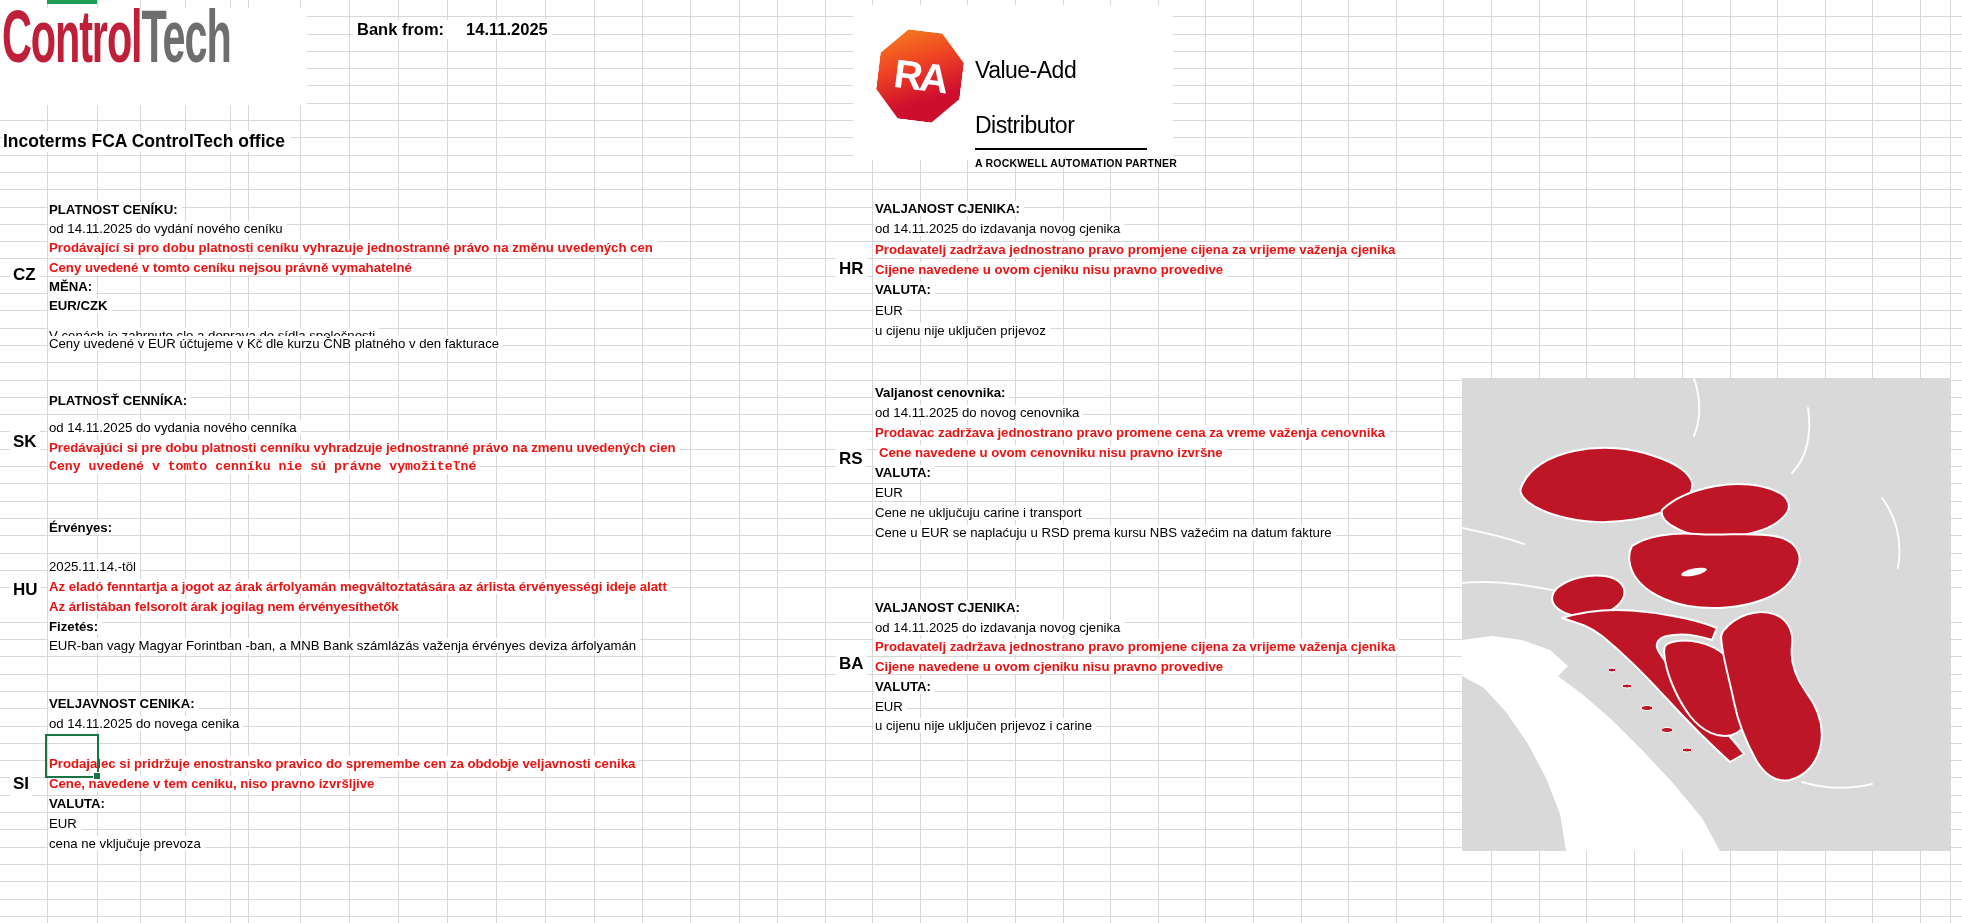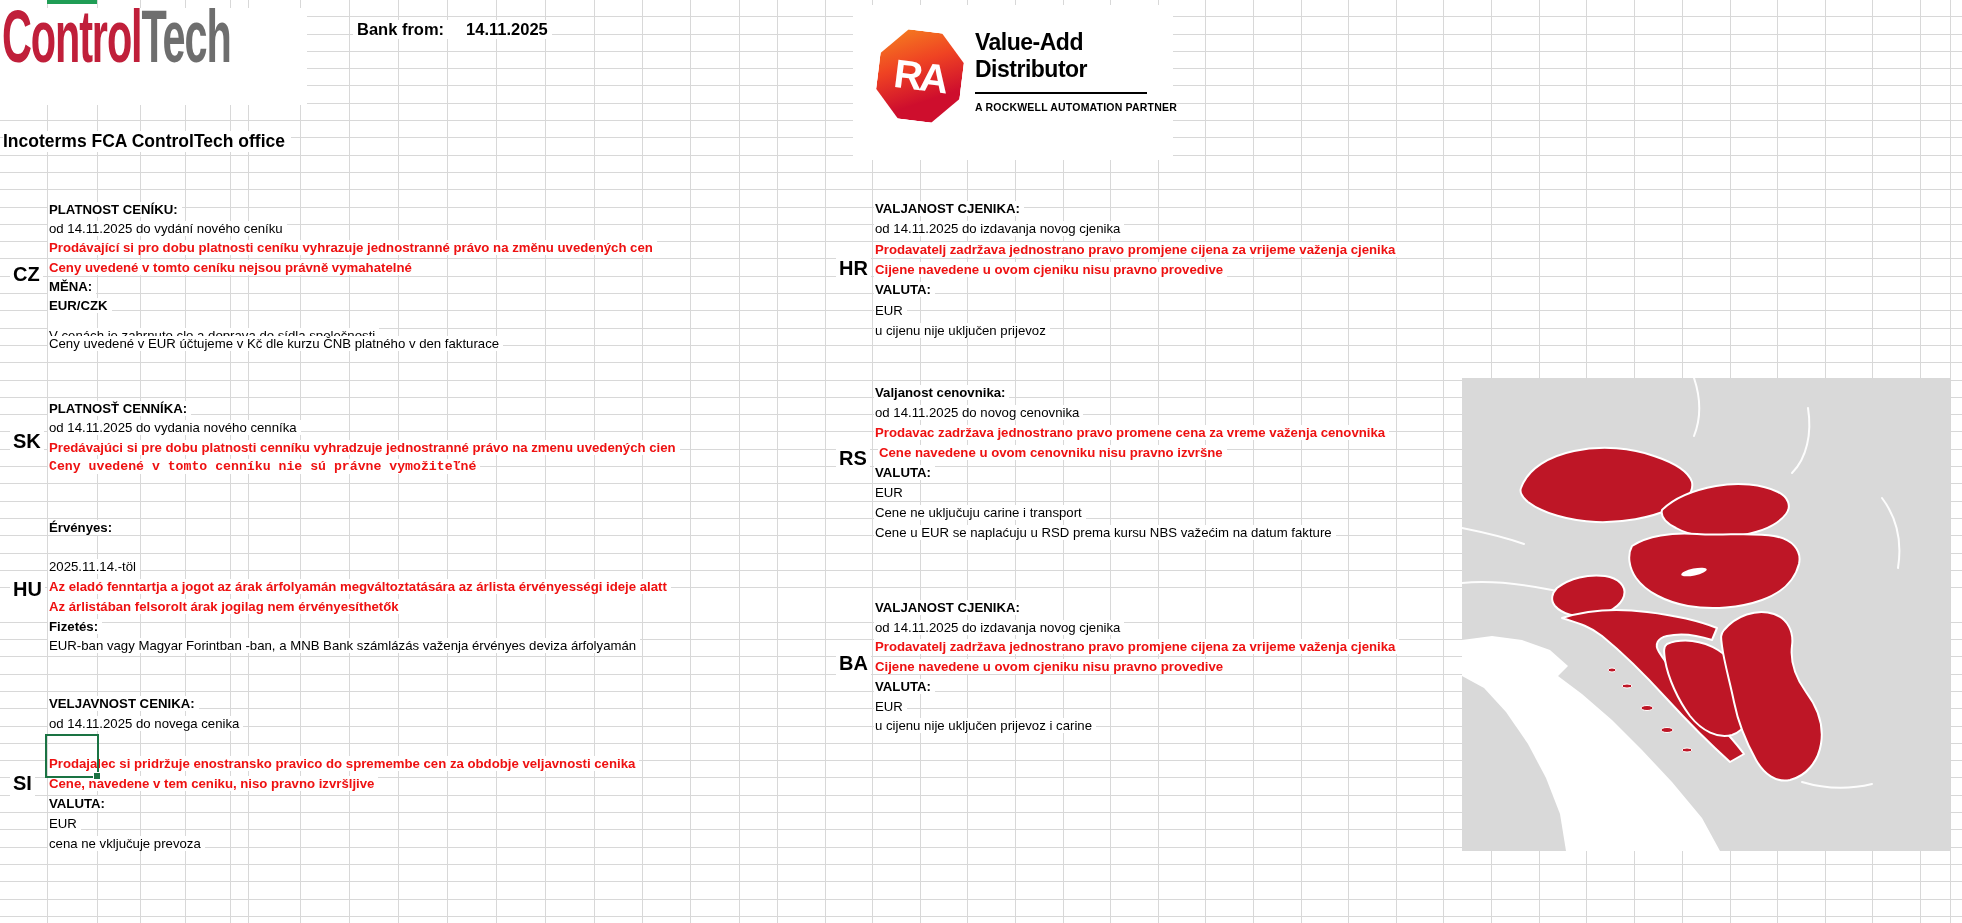--- a/index.html
+++ b/index.html
@@ -30,31 +30,31 @@
   #ra-logo{position:absolute;left:853px;top:5px;width:320px;height:155px;background:#fff;}
   #ra-oct{
     position:absolute;left:25px;top:26px;width:84px;height:90px;
     background:linear-gradient(155deg,var(--raorange) 0%,#ef4323 38%,var(--rared) 72%);
     clip-path:polygon(30% 0,70% 0,100% 30%,100% 70%,70% 100%,30% 100%,0 70%,0 30%);
     transform:rotate(7deg);
     display:flex;align-items:center;justify-content:center;
   }
   #ra-oct span{color:#fff;font-size:40px;font-weight:800;letter-spacing:-3px;}
   #ra-text{position:absolute;left:122px;top:24px;width:185px;}
-  #ra-text .ra-line{font-size:23px;font-weight:700;line-height:27px;letter-spacing:-0.5px;}
+  #ra-text .ra-line{font-size:23px;font-weight:400;line-height:27px;letter-spacing:-0.5px;margin-top:28px;}
   #ra-divider{margin-top:9px;width:172px;height:2px;background:#000;}
   #ra-sub{margin-top:7px;font-size:10.5px;font-weight:700;letter-spacing:0.2px;white-space:nowrap;}
   
   #subtitle{position:absolute;left:3px;top:131px;font-size:17.5px;font-weight:700;background:#fff;padding-right:6px;white-space:nowrap;}
   
   .row{position:absolute;white-space:nowrap;font-size:13.2px;line-height:17px;}
   .row span{background:#fff;padding:0 4px 0 1px;}
   .row.red span{color:var(--cellred);font-weight:700;}
   .row.bold span{font-weight:700;}
-  .country{position:absolute;font-size:20px;font-weight:700;background:#fff;padding:0 3px;line-height:25px;}
+  .country{position:absolute;font-size:17px;font-weight:700;background:#fff;padding:0 3px;line-height:25px;}
   
   #selcell{position:absolute;left:45px;top:734px;width:50px;height:40px;border:2px solid var(--selgreen);}
   #selcell::after{content:"";position:absolute;right:-4px;bottom:-4px;width:6px;height:6px;background:var(--selgreen);border:1px solid #fff;}
   
   #map{position:absolute;left:1462px;top:378px;width:488px;height:473px;background:var(--mapgray);}
   #map svg{display:block;width:100%;height:100%;}
   .cty{fill:var(--mapred);stroke:#fff;stroke-width:2;stroke-linejoin:round;}
   .isl{fill:var(--mapred);stroke:#fff;stroke-width:1;}
   .bline{fill:none;stroke:#fff;stroke-width:2;stroke-linecap:round;opacity:0.95;}
   .sea{fill:#fff;}
@@ -134,21 +134,21 @@
     <div class="country" style="left: 10px; top: 262px;">CZ</div>
     <div class="row bold" style="left: 48px; top: 201px;"><span>PLATNOST CENÍKU:</span></div>
     <div class="row " style="left: 48px; top: 220.2px;"><span>od  14.11.2025 do vydání nového ceníku</span></div>
     <div class="row red" style="left: 48px; top: 239.4px;"><span>Prodávající si pro dobu platnosti ceníku  vyhrazuje jednostranné právo na změnu uvedených cen</span></div>
     <div class="row red" style="left: 48px; top: 258.6px;"><span>Ceny uvedené v tomto ceníku nejsou právně vymahatelné</span></div>
     <div class="row bold" style="left: 48px; top: 277.8px;"><span>MĚNA:</span></div>
     <div class="row bold" style="left: 48px; top: 297px;"><span>EUR/CZK</span></div>
     <div class="row " style="left: 48px; top: 327px;"><span>V cenách je zahrnuto clo a doprava do sídla společnosti</span></div>
     <div class="row " style="left: 48px; top: 335.4px;"><span>Ceny uvedené v EUR účtujeme v Kč dle kurzu ČNB platného v den fakturace</span></div>
     <div class="country" style="left: 10px; top: 429px;">SK</div>
-    <div class="row bold" style="left: 48px; top: 400px;"><span>PLATNOSŤ CENNÍKA:</span></div>
+    <div class="row bold" style="left: 48px; top: 392px;"><span>PLATNOSŤ CENNÍKA:</span></div>
     <div class="row " style="left: 48px; top: 419.4px;"><span>od 14.11.2025 do vydania nového cenníka</span></div>
     <div class="row red" style="left: 48px; top: 438.8px;"><span>Predávajúci si pre dobu platnosti cenníku vyhradzuje jednostranné právo na zmenu uvedených cien</span></div>
     <div class="row red" style="left: 48px; top: 458.2px; font-family: Liberation Mono, monospace;"><span>Ceny uvedené v tomto cenníku nie sú právne vymožiteľné</span></div>
     <div class="country" style="left: 10px; top: 577px;">HU</div>
     <div class="row bold" style="left: 48px; top: 519px;"><span>Érvényes:</span></div>
     <div class="row " style="left: 48px; top: 558.4px;"><span>2025.11.14.-töl</span></div>
     <div class="row red" style="left: 48px; top: 578.1px;"><span>Az eladó fenntartja a jogot az árak árfolyamán megváltoztatására az árlista érvényességi ideje alatt</span></div>
     <div class="row red" style="left: 48px; top: 597.8px;"><span>Az árlistában felsorolt árak jogilag nem érvényesíthetők</span></div>
     <div class="row bold" style="left: 48px; top: 617.5px;"><span>Fizetés:</span></div>
     <div class="row " style="left: 48px; top: 637.2px;"><span>EUR-ban vagy Magyar Forintban -ban, a MNB Bank számlázás važenja érvényes deviza árfolyamán</span></div>

